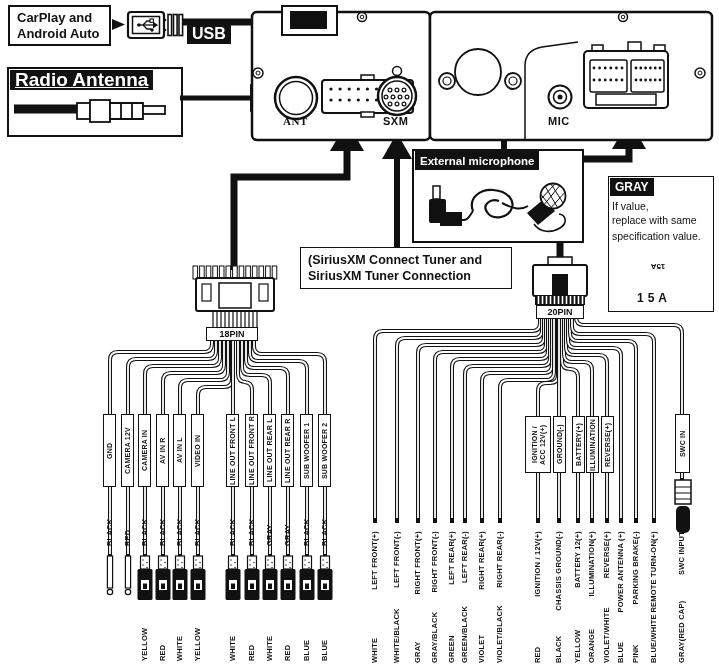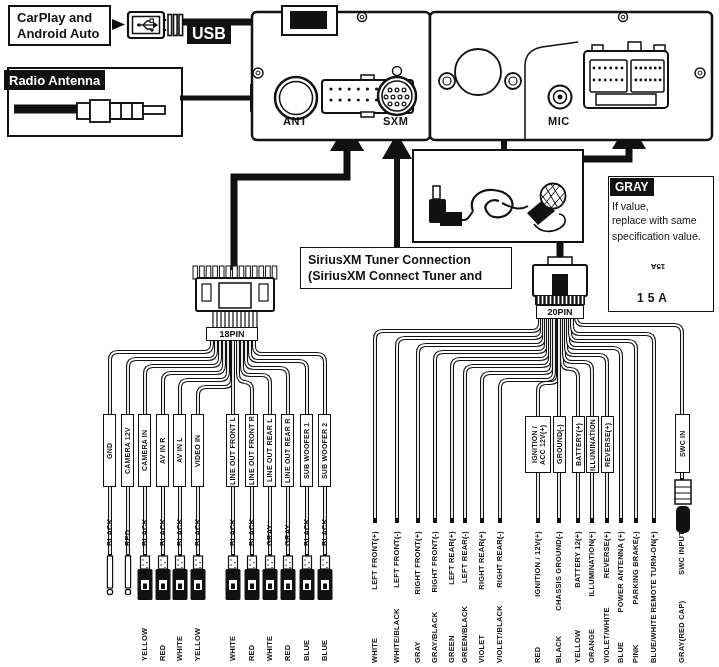--- a/index.html
+++ b/index.html
@@ -519,30 +519,31 @@
   </g>
 </svg>
 
 <div id="overlay">
 
   <div class="obox carplay">
     <span>CarPlay and</span>
     <span>Android Auto</span>
   </div>
   <div class="blabel" style="left:187px;top:24px;height:20px;font-size:16px;">USB</div>
-  <div class="blabel" style="left:4px;top:70px;height:20px;font-size:13px;">Radio Antenna</div>
-
-  <div class="unitlabel" style="left:283px;top:115px;">ANT</div>
+  <div class="blabel" style="left:10px;top:70px;height:20px;font-size:19px;text-decoration:underline;">Radio Antenna</div>
+
+  <div class="unitlabel" style="left:283px;top:115px;font-family:Liberation Serif, serif;">ANT</div>
   <div class="unitlabel" style="left:383px;top:115px;">SXM</div>
   <div class="unitlabel" style="left:548px;top:115px;">MIC</div>
 
+  <div class="blabel" style="left:415px;top:151px;height:19px;font-size:11.5px;">External microphone</div>
 
   <div class="note" style="left:300px;top:247px;width:212px;">
+    <div>(SiriusXM Connect Tuner and</div>
     <div>SiriusXM Tuner Connection</div>
-    <div>(SiriusXM Connect Tuner and</div>
   </div>
 
   <div class="fusebox" style="left:608px;top:176px;width:106px;height:136px;"></div>
   <div class="blabel" style="left:610px;top:178px;height:18px;font-size:12px;">GRAY</div>
   <div class="fuseline" style="left:612px;top:200px;">If value,</div>
   <div class="fuseline" style="left:612px;top:214px;">replace with same</div>
   <div class="fuseline" style="left:612px;top:230px;text-align:center;">specification value.</div>
   <div class="rot180" style="left:648px;top:262px;width:20px;">15A</div>
   <div class="rating" style="left:632px;top:291px;width:44px;">15A</div>
 

